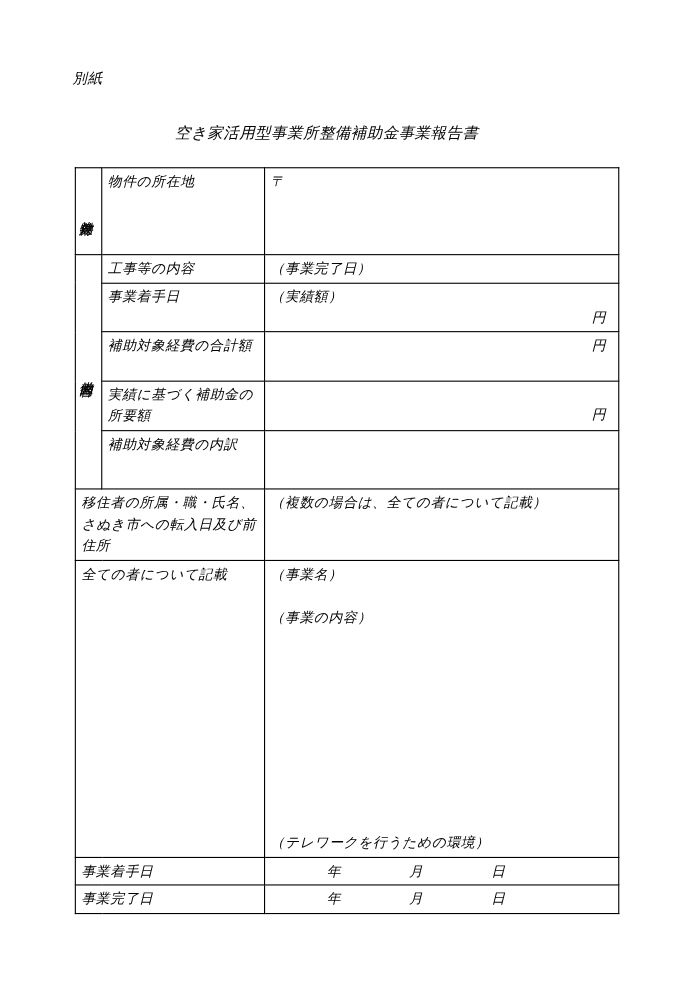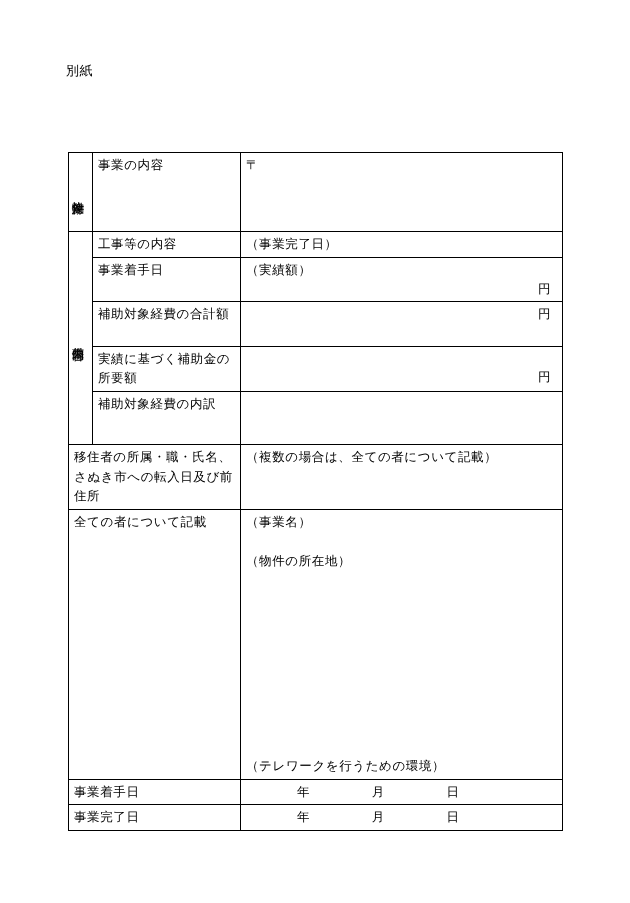--- a/index.html
+++ b/index.html
@@ -13,20 +13,21 @@
     font-family: "Liberation Serif", serif;
     color: #000000;
     position: relative;
     overflow: hidden;
   }
   .page {
     position: relative;
     width: 574px;
     height: 903px;
     box-sizing: border-box;
+    font-style: italic;
   }
   .corner-label {
     position: absolute;
     left: 66px;
     top: 62px;
     font-size: 13px;
     letter-spacing: 0.5px;
   }
   .doc-title {
     position: absolute;
@@ -116,32 +117,33 @@
     line-height: 1.55;
   }
 </style>
 </head>
 <body>
 
 <div class="page">
 
   <div class="corner-label">別紙</div>
 
+  <div class="doc-title">空き家活用型事業所整備補助金事業報告書</div>
 
   <table class="form">
     <colgroup>
       <col style="width:24px">
       <col style="width:148px">
       <col style="width:322px">
     </colgroup>
 
     <tbody>
         <tr>
       <td class="vert r-h-95" rowspan="1">対象物件</td>
-      <td class="label r-h-95">事業の内容</td>
+      <td class="label r-h-95">物件の所在地</td>
       <td class="value r-h-95">〒</td>
     </tr>
 
     <tr>
       <td class="vert" rowspan="5">整備内容</td>
       <td class="label r-h-24">工事等の内容</td>
       <td class="value r-h-24">（事業完了日）</td>
     </tr>
 
     <tr>
@@ -176,21 +178,21 @@
         <span class="multi-label">移住者の所属・職・氏名、さぬき市への転入日及び前住所</span>
       </td>
       <td class="value r-h-60">（複数の場合は、全ての者について記載）</td>
     </tr>
 
     <tr>
       <td class="label-wide r-h-250" colspan="2">全ての者について記載</td>
       <td class="value r-h-250">
         <span class="biz-block">
           <span class="ln">（事業名）</span>
-          <span class="ln">（物件の所在地）</span>
+          <span class="ln">（事業の内容）</span>
           <span class="ln tail">（テレワークを行うための環境）</span>
         </span>
       </td>
     </tr>
 
     <tr class="date-row">
       <td class="label-wide r-h-24" colspan="2">事業着手日</td>
       <td class="value r-h-24">
         <span class="date-line">
           <span>年</span>

